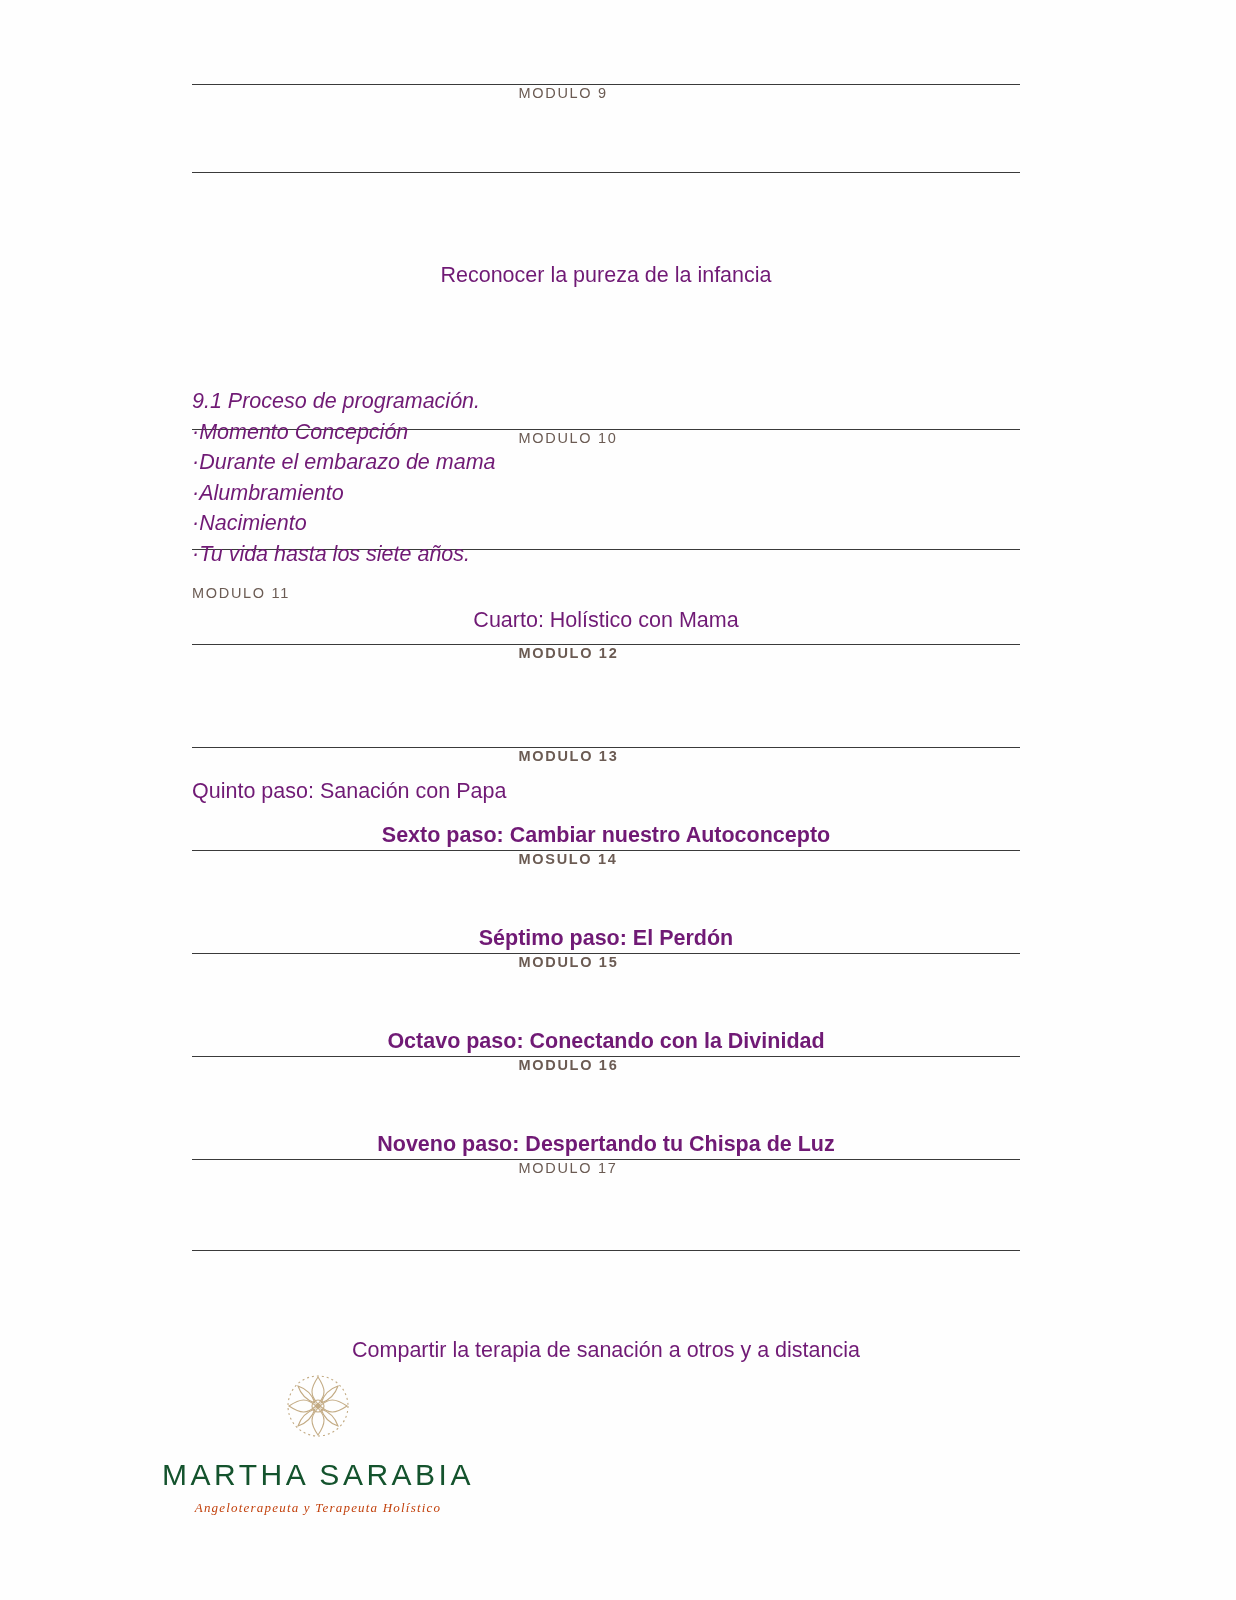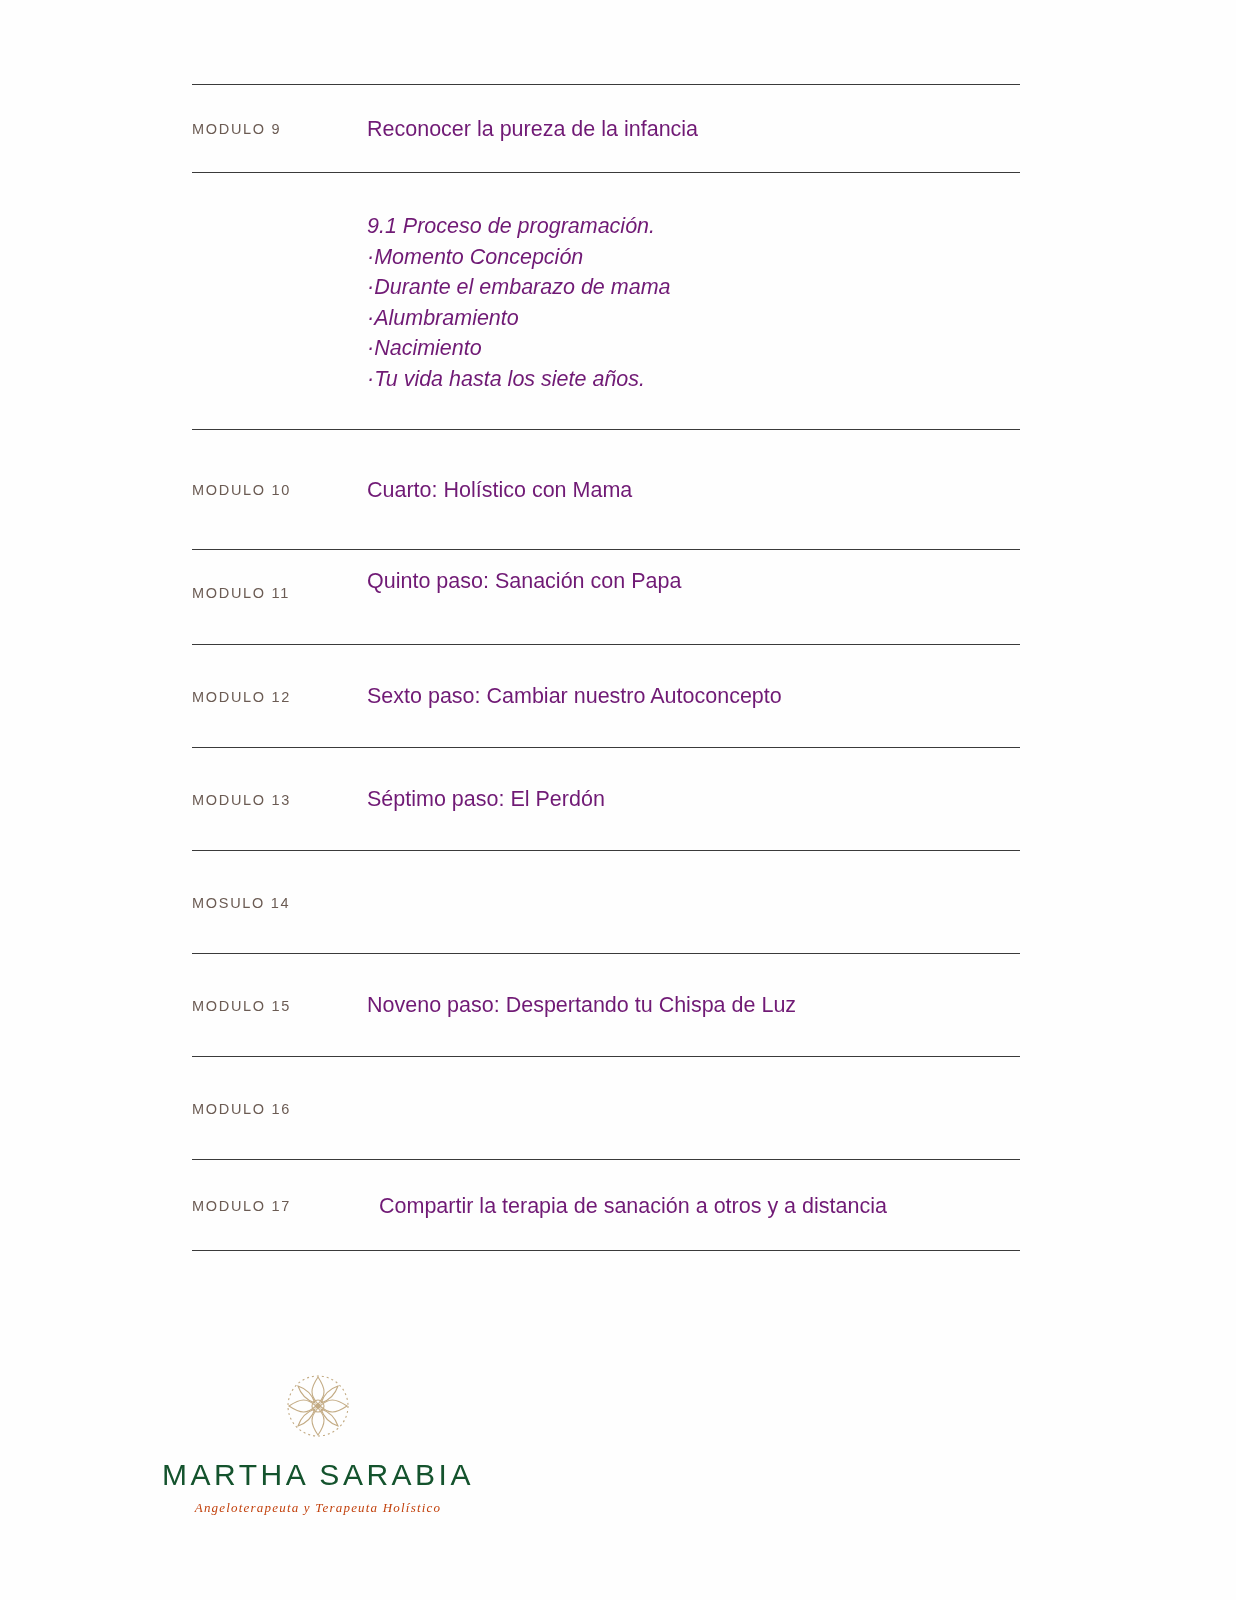--- a/index.html
+++ b/index.html
@@ -33,20 +33,21 @@
     border-top: 1.6px solid #3a3a3a;
     box-sizing: border-box;
   }
   .row:last-child {
     border-bottom: 1.6px solid #3a3a3a;
   }
   .row-inner {
     display: flex;
     width: 100%;
     align-items: center;
+    flex-direction: column;
   }
   .mod-label {
     width: 175px;
     flex: 0 0 175px;
     font-size: 14.5px;
     letter-spacing: 1.7px;
     color: #6b5b53;
     font-family: "Liberation Sans", sans-serif;
     white-space: nowrap;
   }
@@ -66,25 +67,25 @@
   .row.detail .mod-title { padding-top: 38px; font-style: italic; }
 
   .row.r10 { height: 120px; }
   .row.r10 .row-inner { height: 120px; }
 
   .row.r11 { height: 95px; }
   .row.r11 .row-inner { height: 95px; align-items: flex-start; }
   .row.r11 .mod-title { padding-top: 16px; }
   .row.r11 .mod-label { padding-top: 35px; }
 
-  .row.std { height: 103px; }
+  .row.std { height: 103px; font-weight: bold; }
   .row.std .row-inner { height: 103px; }
 
   .row.r17 { height: 92px; }
-  .row.r17 .row-inner { height: 92px; gap: 12px; }
+  .row.r17 .row-inner { height: 92px; }
 
   .detail-lines {
     white-space: pre-line;
   }
 
   
   .logo-block {
     position: absolute;
     left: 108px;
     top: 1358px;
@@ -165,20 +166,21 @@
     <div class="row std">
       <div class="row-inner">
         <div class="mod-label">MODULO 13</div>
         <div class="mod-title">Séptimo paso: El Perdón</div>
       </div>
     </div>
 
     <div class="row std">
       <div class="row-inner">
         <div class="mod-label">MOSULO 14</div>
+        <div class="mod-title">Octavo paso: Conectando con la Divinidad</div>
       </div>
     </div>
 
     <div class="row std">
       <div class="row-inner">
         <div class="mod-label">MODULO 15</div>
         <div class="mod-title">Noveno paso: Despertando tu Chispa de Luz</div>
       </div>
     </div>
 

